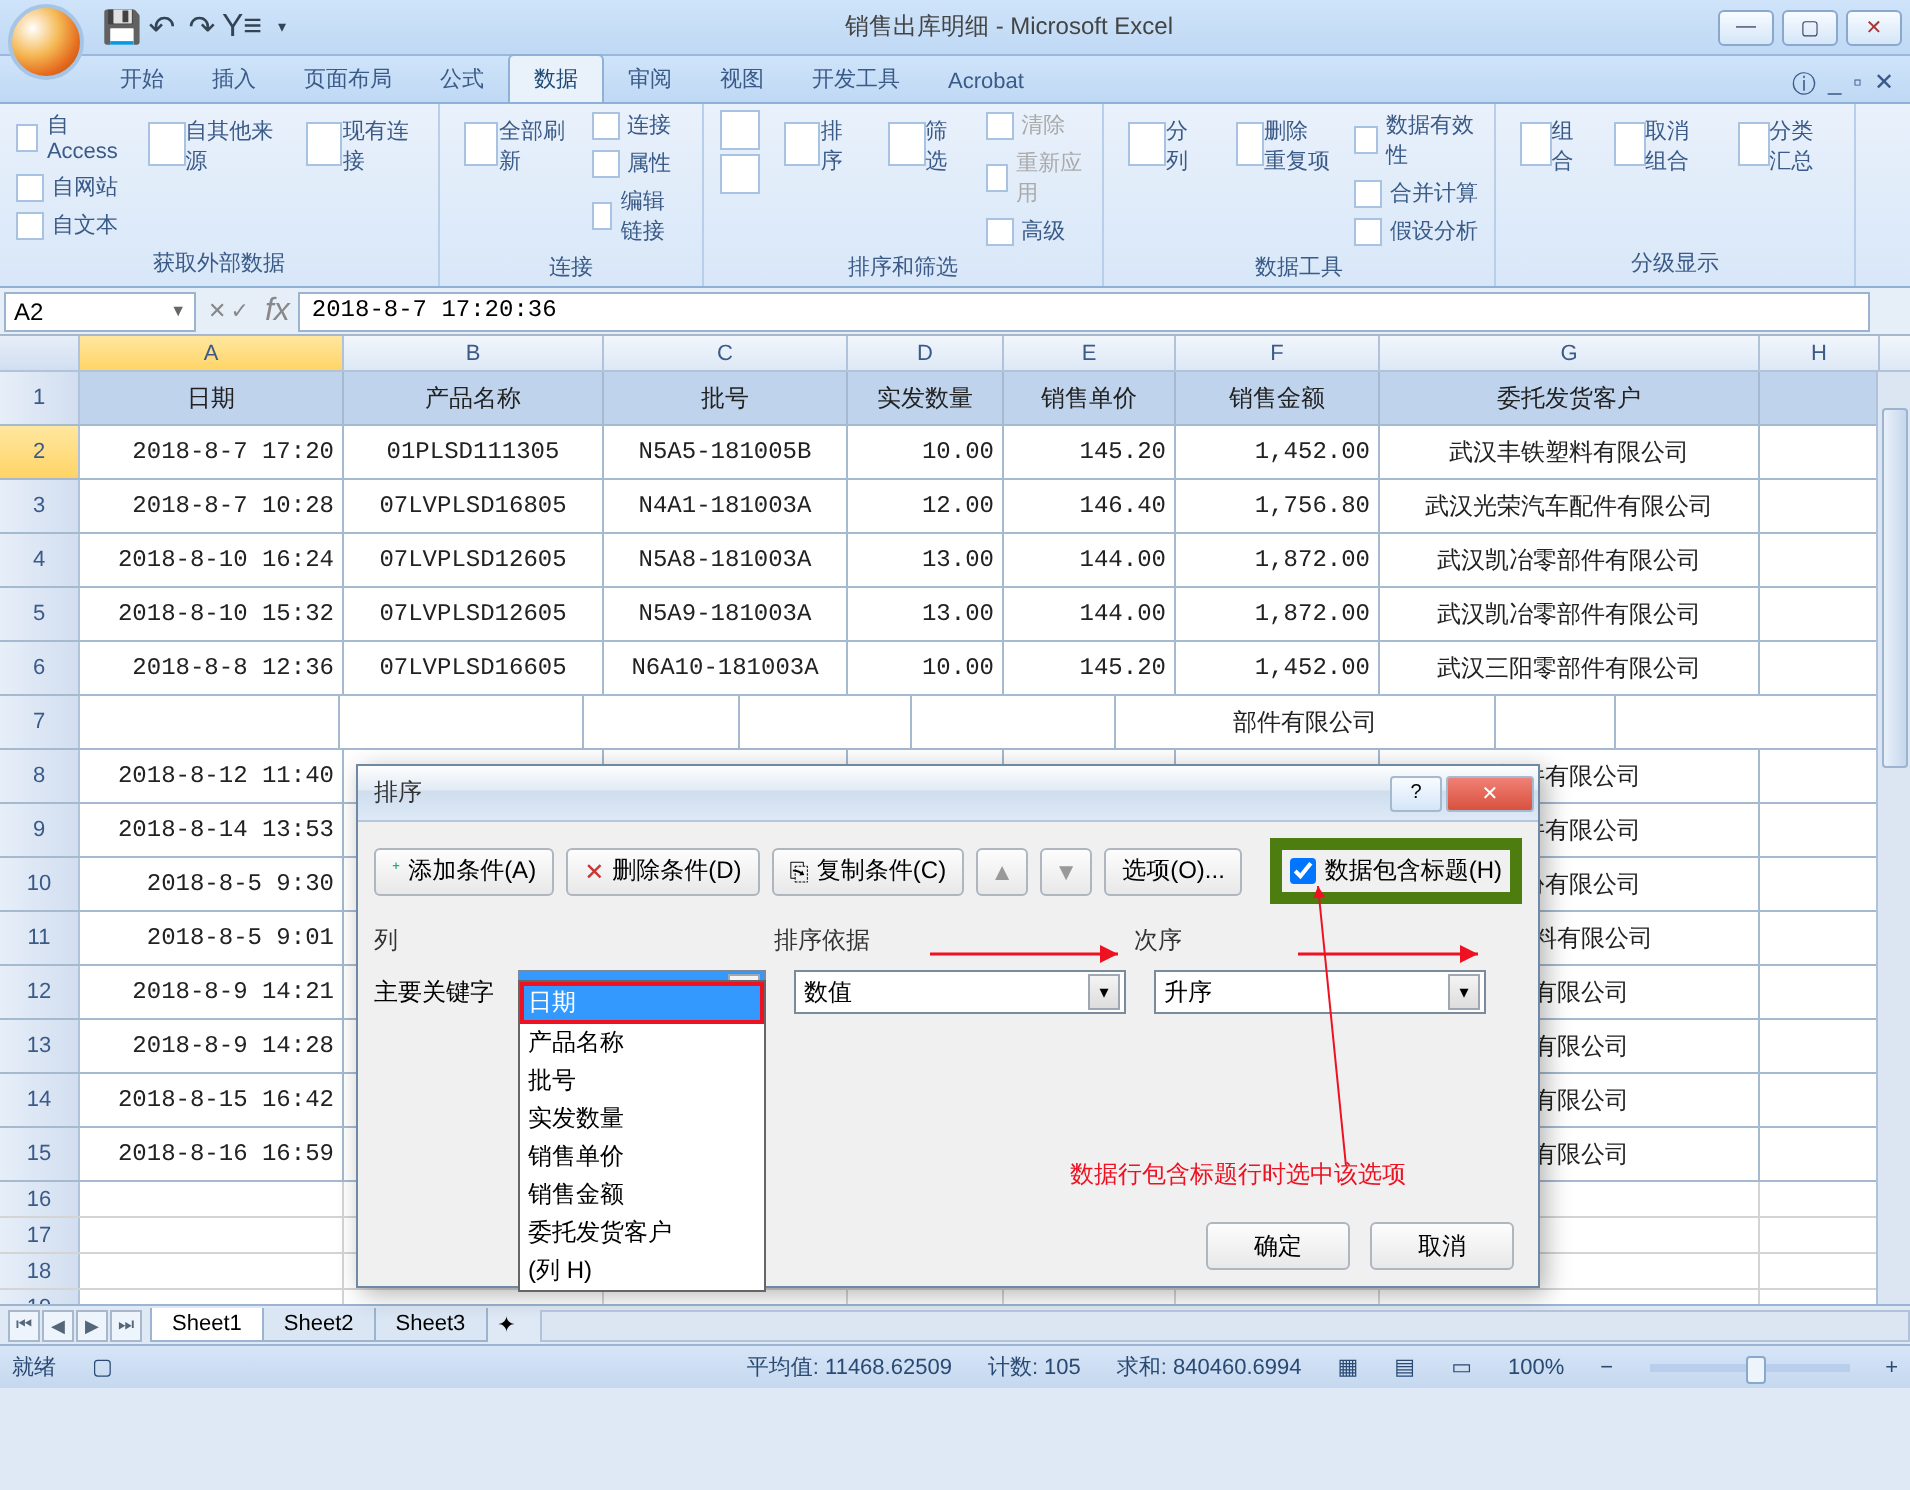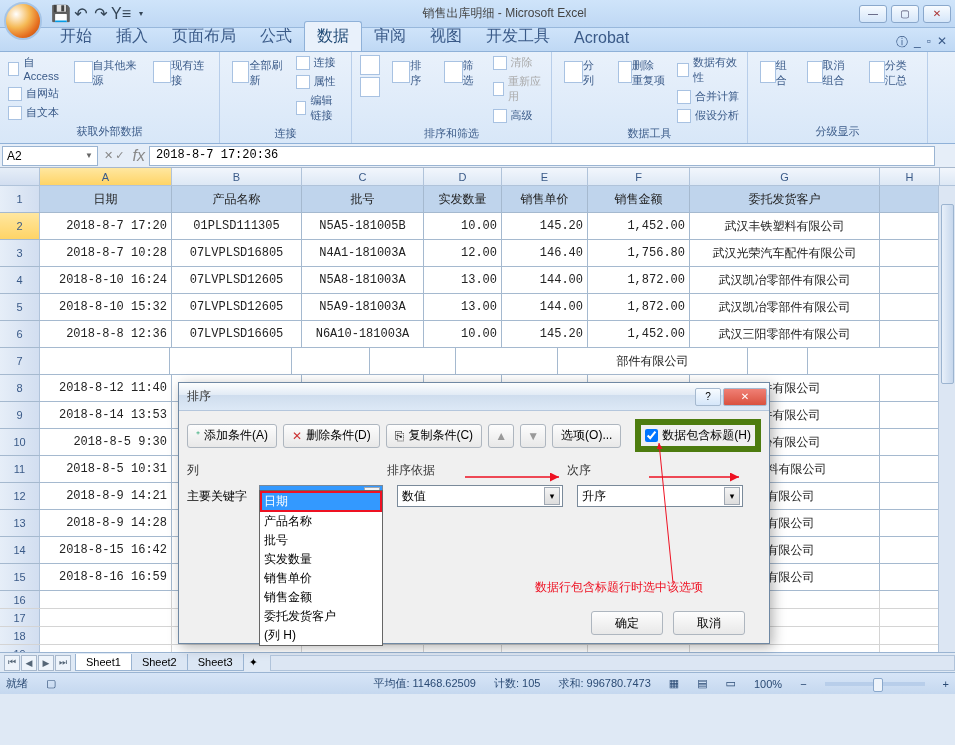--- a/index.html
+++ b/index.html
@@ -11,21 +11,21 @@
 .office-btn { width: 38px; height: 38px; border-radius: 50%; background: radial-gradient(circle at 30% 30%, #fff, #f5b955 40%, #e56c1e 70%, #a04812); border: 2px solid #a5c4e6; position: absolute; top: 2px; left: 4px; z-index: 10; }
 .qat-inner { margin-left: 48px; display:flex; align-items:center; gap:2px; }
 .qat-inner span { width:18px; height:18px; display:flex; align-items:center; justify-content:center; color:#345; }
 .title-text { flex: 1; text-align: center; font-size: 12px; color: #444; }
 .win-controls { display: flex; gap: 4px; }
 .win-btn { width: 28px; height: 18px; border: 1px solid #8aa8cc; border-radius: 3px; background: linear-gradient(#f7fbff,#d5e6f9); display: flex; align-items: center; justify-content: center; font-size: 10px; color: #446; }
 .win-btn.close { color: #a33; }
 
 
 .ribbon-tabs { height: 24px; background: linear-gradient(#cfe4fa,#bfd8f4); display: flex; align-items: flex-end; padding-left: 48px; border-bottom: 1px solid #8fb1d8; }
-.ribbon-tab { padding: 4px 12px; font-size: 16px; color: #3a5a88; cursor: pointer; }
+.ribbon-tab { padding: 4px 12px; font-size: 11px; color: #3a5a88; cursor: pointer; }
 .ribbon-tab.active { background: #e9f1fb; border: 1px solid #8fb1d8; border-bottom: none; border-radius: 3px 3px 0 0; color: #1f4975; }
 .ribbon-tabs .right-icons { margin-left: auto; display:flex; gap:6px; padding-right:8px; color:#3a5a88; font-size:12px; }
 
 
 .ribbon { height: 92px; background: linear-gradient(#e9f1fb,#d8e7f8); border-bottom: 1px solid #8fb1d8; display: flex; }
 .ribbon-group { border-right: 1px solid #b8ceea; display: flex; flex-direction: column; padding: 2px 6px 0; }
 .ribbon-group-body { flex:1; display:flex; align-items:flex-start; gap:4px; }
 .ribbon-group-label { font-size: 11px; color: #3a5a88; text-align: center; padding: 2px 0 4px; }
 .rbtn { display:flex; flex-direction:row; align-items:center; justify-content:flex-start; padding:4px 6px; font-size:11px; color:#3a5a88; min-width:42px; cursor:pointer; }
 .rbtn-icon { width:22px; height:22px; background:#fff; border:1px solid #a8c2e2; margin-bottom:2px; }
@@ -78,21 +78,21 @@
 .dlg-col { flex:1; }
 .dlg-col-label { padding:2px 0; color:#333; }
 .dlg-field-row { display:flex; padding:4px 8px; gap:8px; align-items:center; font-size:12px; }
 .dlg-field-row .lbl { width:64px; }
 .combo { height:22px; background:#fff; border:1px solid #7a8a9a; display:flex; align-items:center; justify-content:space-between; padding:0 2px 0 4px; font-size:12px; }
 .combo .arrow-dn { width:16px; height:18px; background:linear-gradient(#f4f4f4,#ddd); border:1px solid #9ea7b2; display:flex; align-items:center; justify-content:center; font-size:9px; }
 .dropdown-list { position:absolute; background:#fff; border:1px solid #666; width:124px; font-size:12px; }
 .dropdown-list div { padding:1px 4px; font-family:"SimSun",sans-serif; }
 .dropdown-list div.sel { background:#3399ff; color:#fff; border:2px solid #e12; padding:0 2px; }
 .annotation { position:absolute; color:#e12; font-size:12px; }
-.dlg-footer { position:absolute; bottom:8px; right:24px; display:flex; gap:10px; }
+.dlg-footer { position:absolute; bottom:8px; right:12px; display:flex; gap:10px; }
 .dlg-footer .dlg-btn { width:72px; justify-content:center; }
 
 
 .sheet-row { height:20px; background:#dfe9f5; border-top:1px solid #9ab4d2; display:flex; align-items:center; font-size:11px; }
 .sheet-nav { display:flex; gap:1px; padding:0 4px; }
 .sheet-nav span { width:16px; height:16px; border:1px solid #a8b8cc; background:#eef4fb; display:flex; align-items:center; justify-content:center; color:#567; font-size:9px; }
 .sheet-tab { padding:2px 10px; background:#fff; border:1px solid #9ab4d2; border-top:none; margin-right:-1px; }
 .sheet-tab.inactive { background:#dbe6f4; }
 .statusbar { height:22px; background:linear-gradient(#d7e5f7,#c5d8ef); border-top:1px solid #9ab4d2; display:flex; align-items:center; font-size:11px; color:#2a4a74; padding:0 6px; gap:18px; }
 .statusbar .stretch { flex:1; }
@@ -404,21 +404,21 @@
     <div class="cell wB c"></div>
     <div class="cell wC c"></div>
     <div class="cell wD r"></div>
     <div class="cell wE r"></div>
     <div class="cell wF r"></div>
     <div class="cell wG c" style="font-family:'SimSun',sans-serif;">股份有限公司</div>
     <div class="cell wH"></div>
   </div>
       <div class="grid-row">
     <div class="rh">11</div>
-    <div class="cell wA r">2018-8-5 10:31</div>
+    <div class="cell wA r">2018-8-5 9:01</div>
     <div class="cell wB c"></div>
     <div class="cell wC c"></div>
     <div class="cell wD r"></div>
     <div class="cell wE r"></div>
     <div class="cell wF r"></div>
     <div class="cell wG c" style="font-family:'SimSun',sans-serif;">子材料有限公司</div>
     <div class="cell wH"></div>
   </div>
       <div class="grid-row">
     <div class="rh">12</div>
@@ -615,21 +615,21 @@
   <span style="padding:0 6px;">✦</span>
   <div class="hscroll-area"></div>
 </div>
 
 <div class="statusbar">
   <span>就绪</span>
   <span>▢</span>
   <div class="stretch"></div>
   <span>平均值: 11468.62509</span>
   <span>计数: 105</span>
-  <span>求和: 996780.7473</span>
+  <span>求和: 840460.6994</span>
   <span>▦</span>
   <span>▤</span>
   <span>▭</span>
   <span>100%</span>
   <span>−</span>
   <div class="zoom-slider"></div>
   <span>+</span>
 </div>
 
 </body></html>

